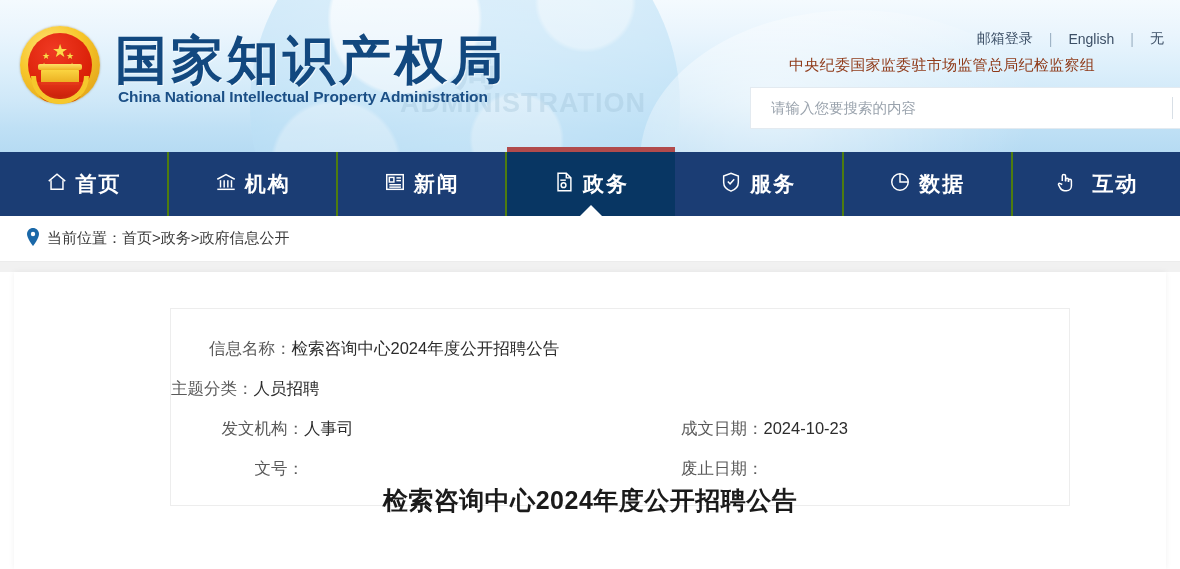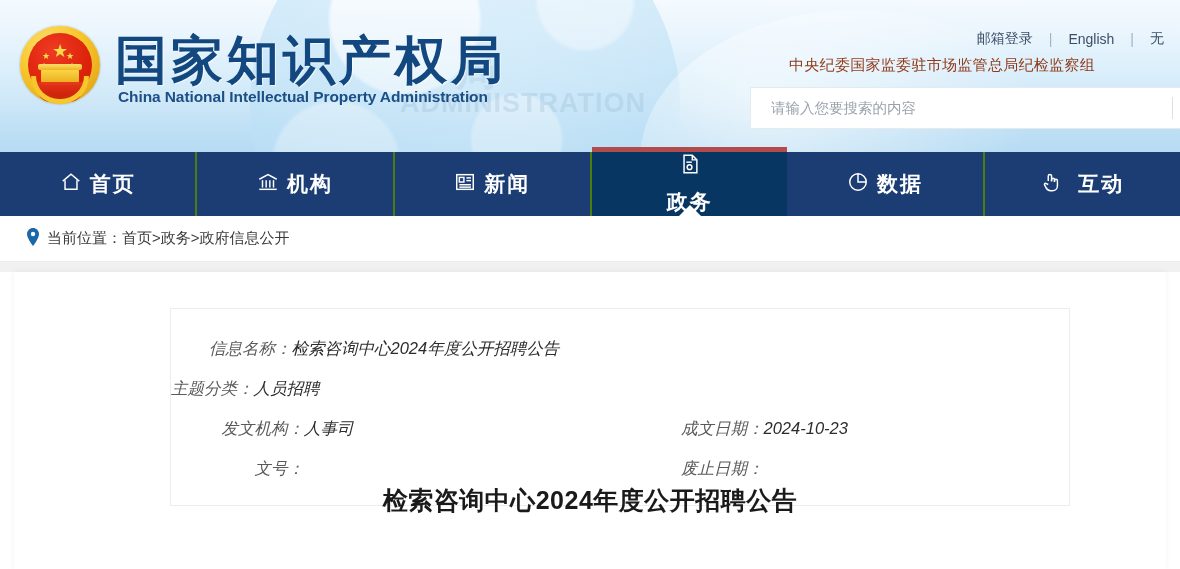--- a/index.html
+++ b/index.html
@@ -160,21 +160,20 @@
     color: #ffffff; font-size: 21px; font-weight: bold;
     letter-spacing: 2px;
     border-right: 2px solid #4d7c0f;
     cursor: pointer;
     background: #1b3d74;
   }
   .nav-item:last-child { border-right: none; gap: 16px; }
   .nav-item.active {
     background: #083663;
     border-right: none;
-    flex-direction: column;
   }
   .nav-item.active:before {
     content: ""; position: absolute; left: 0; right: 0; top: -5px;
     height: 5px; background: #b14b4c;
   }
   .nav-item.active:after {
     content: ""; position: absolute; left: 50%; bottom: 0;
     transform: translateX(-50%);
     border-left: 11px solid transparent;
     border-right: 11px solid transparent;
@@ -201,21 +200,20 @@
     width: 1152px; margin: 0 14px;
     background: #ffffff;
     height: 297px;
     box-shadow: 0 0 6px rgba(0,0,0,.06);
   }
   .infobox {
     position: absolute; left: 156px; top: 36px;
     width: 900px;
     border: 1px solid #ededed;
     padding: 20px 0 16px 0;
-    font-style: italic;
   }
   .info-row { display: flex; }
   .info-cell {
     display: flex; align-items: baseline;
     padding: 9px 0 9px 0;
     font-size: 16.5px; color: #444;
   }
   .info-cell .lbl { color: #5a5a5a; white-space: nowrap; }
   .info-cell .val { color: #2c2c2c; }
   .cell-left  { width: 510px; padding-left: 38px; }
@@ -318,20 +316,29 @@
       <svg width="22" height="22" viewBox="0 0 24 24" fill="none" stroke="#fff" stroke-width="1.6">
         <path d="M5.5 2.5h9l5 5v14h-14z"></path>
         <path d="M14.5 2.5v5h5"></path>
         <line x1="8" y1="10" x2="14" y2="10"></line>
         <circle cx="11.5" cy="15.5" r="2.6"></circle>
       </svg>
     </span>
     <span>政务</span>
   </div>
 
+  <div class="nav-item">
+    <span>
+      <svg width="22" height="22" viewBox="0 0 24 24" fill="none" stroke="#fff" stroke-width="1.6">
+        <path d="M4 5.5l8-3 8 3v7c0 5-4 8-8 9.5-4-1.5-8-4.5-8-9.5z"></path>
+        <path d="M8.5 11.5l2.5 2.5 4.5-5"></path>
+      </svg>
+    </span>
+    <span>服务</span>
+  </div>
 
   <div class="nav-item">
     <span>
       <svg width="22" height="22" viewBox="0 0 24 24" fill="none" stroke="#fff" stroke-width="1.6">
         <circle cx="12" cy="12" r="9"></circle>
         <path d="M12 3v9h9"></path>
       </svg>
     </span>
     <span>数据</span>
   </div>

